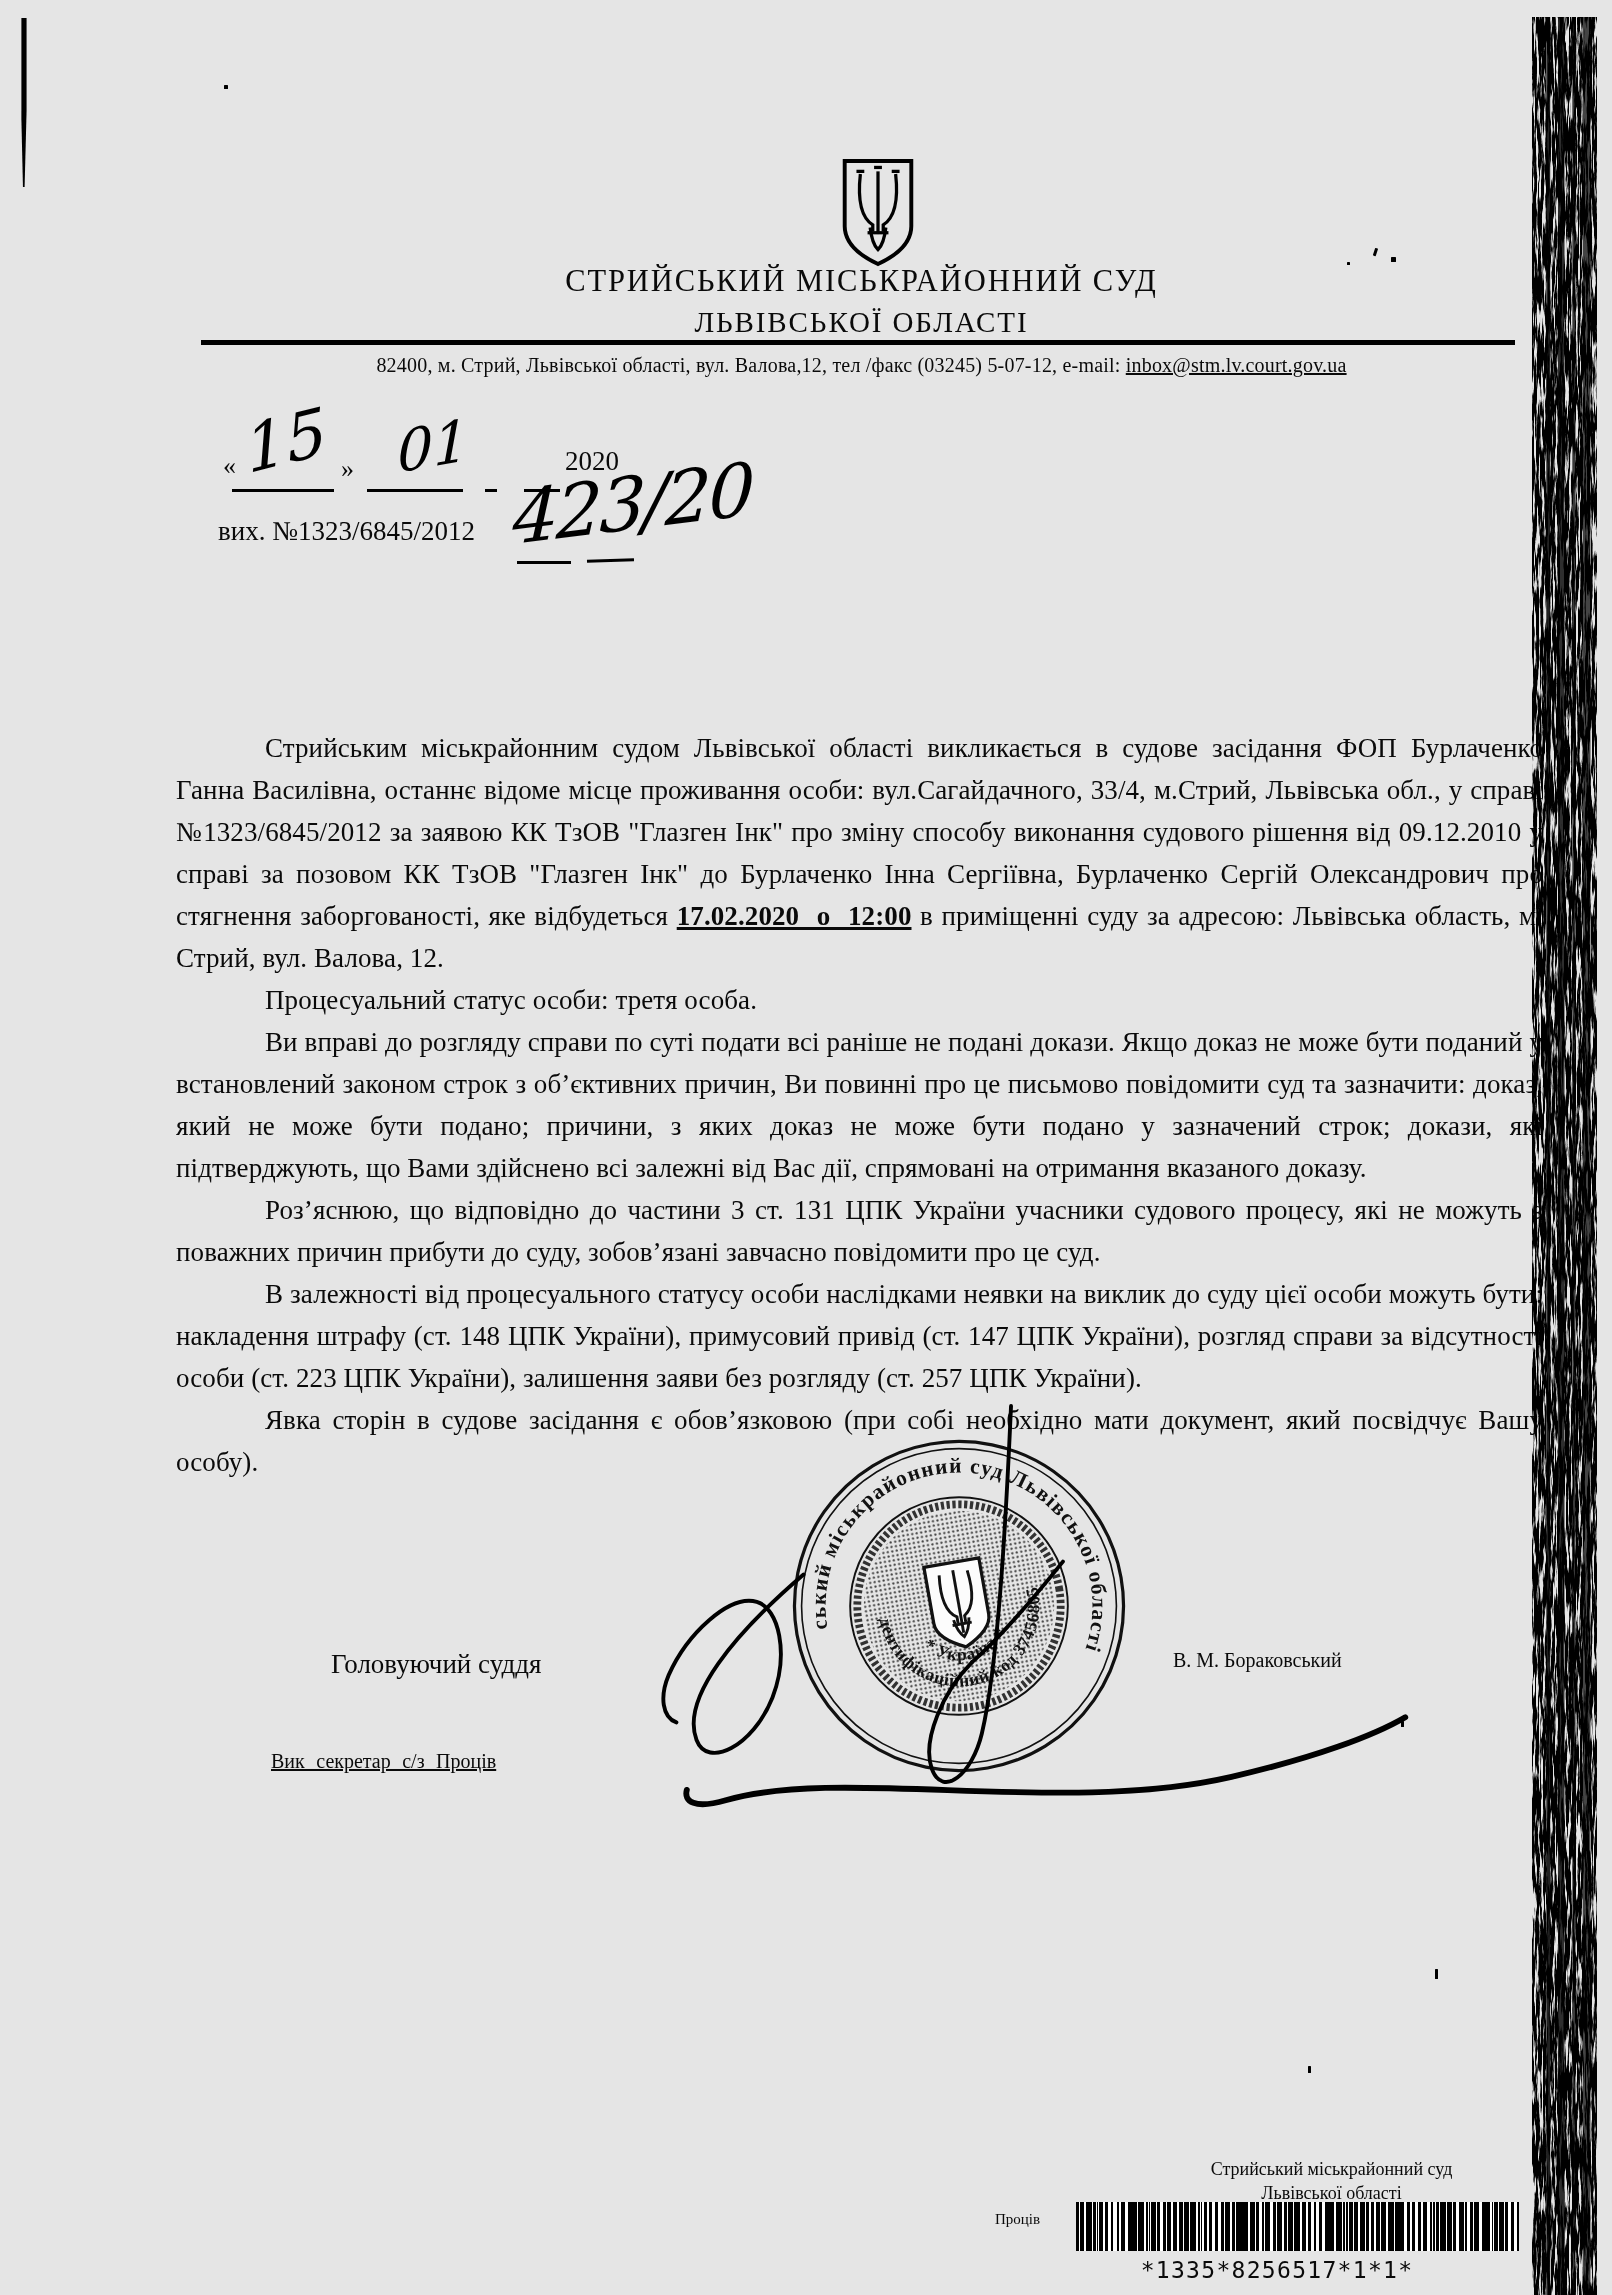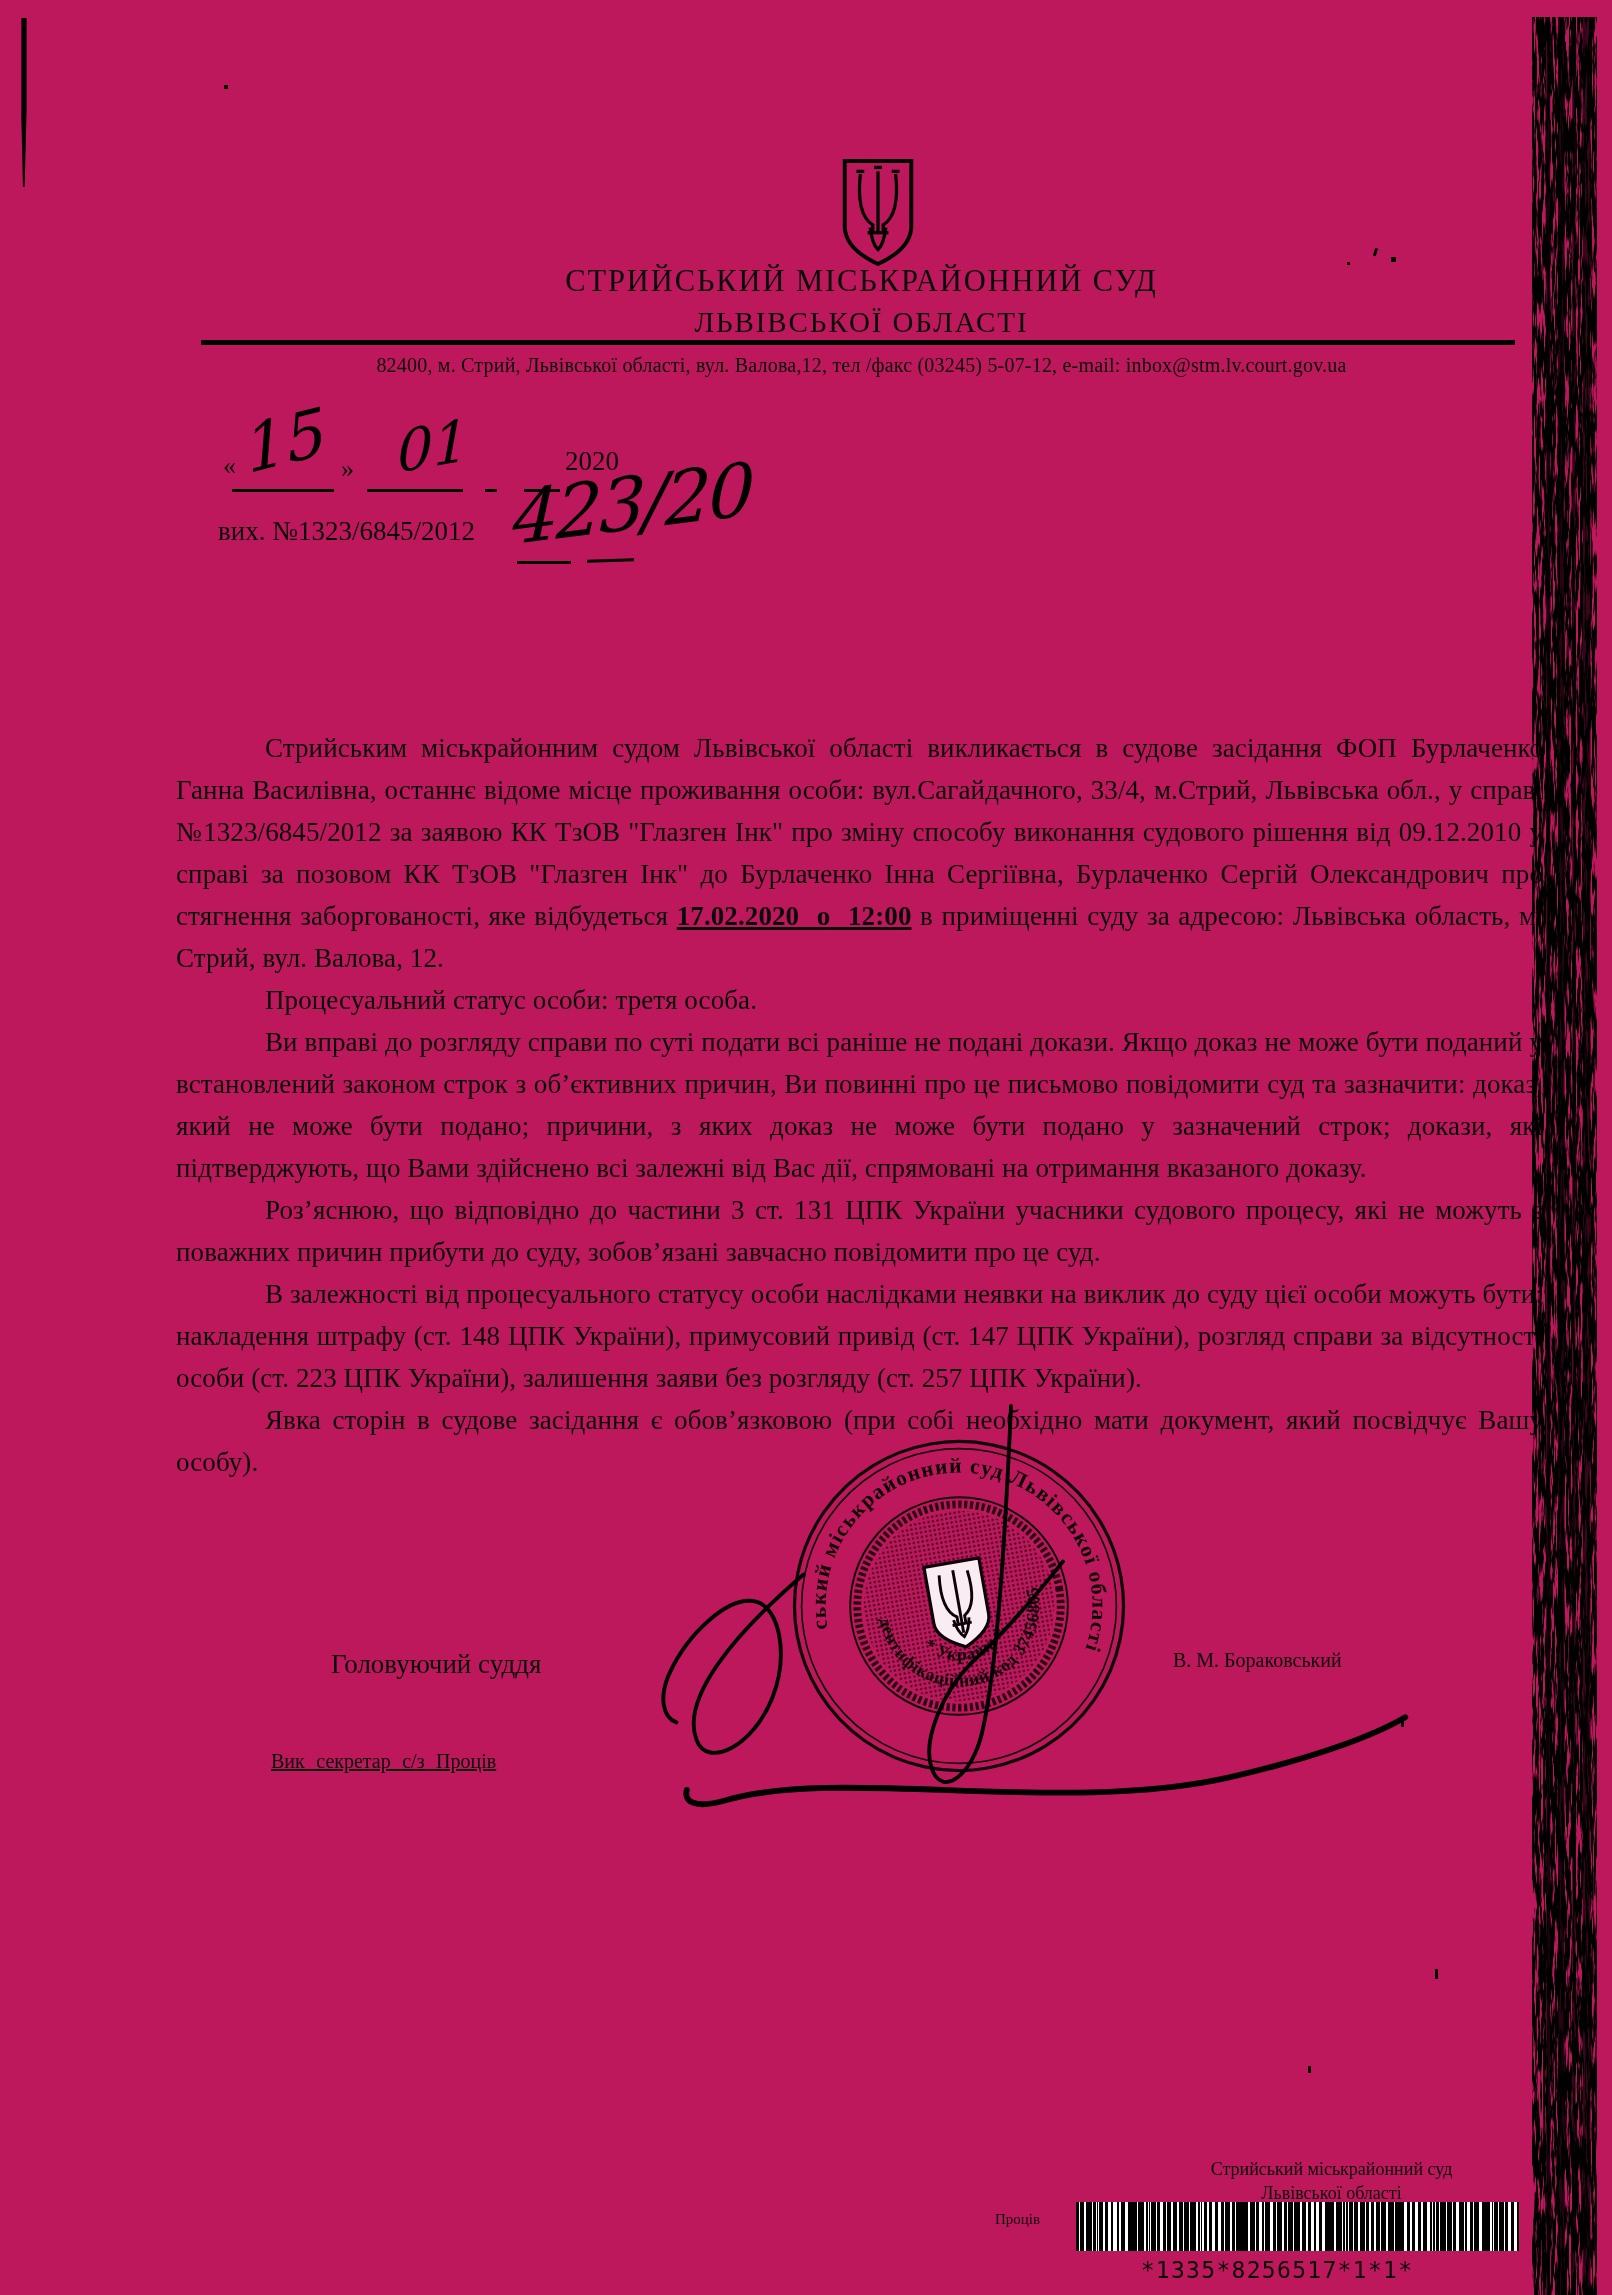--- a/index.html
+++ b/index.html
@@ -1,32 +1,32 @@
 <!DOCTYPE html>
 <html style="font-size:10.4px"><head>
 <meta charset="utf-8">
 <style>
   html,body{margin:0;padding:0;background:#777;}
   .page{
-    position:relative;width:1612px;height:2295px;background:#be185d;
+    position:relative;width:1612px;height:2295px;background:#e5e5e5;
     overflow:hidden;font-family:"Liberation Serif",serif;color:#0a0a0a;
   }
   
   .left-bar{position:absolute;left:21.4px;top:18px;width:5.2px;height:169px;background:#000;
     clip-path:polygon(0 0,100% 0,100% 55%,62% 100%,30% 100%,0 60%);}
   .noise-band{position:absolute;left:1532px;top:17px;width:65px;height:2279px;}
   .speck{position:absolute;background:#000;border-radius:0.6px;}
   
   .coat{position:absolute;left:835px;top:157px;width:86px;height:111px;}
   .hdr{position:absolute;left:194px;width:1335px;text-align:center;}
   .court1{top:264px;font-size:30.5px;letter-spacing:1.9px;}
   .court2{top:306px;font-size:29px;letter-spacing:1.9px;}
   .hrule{position:absolute;left:201px;top:340px;width:1314px;height:5.2px;background:#000;}
   .addr{top:354px;font-size:20px;letter-spacing:0.2px;}
-  .addr .email{margin-top:43px;}
+  .addr .email{text-decoration:underline;margin-top:43px;}
   
   .q{position:absolute;font-size:26px;}
   .hand{position:absolute;font-family:"DejaVu Serif",serif;font-style:italic;color:#000;}
   .hw-day{left:245px;top:403px;font-size:65px;transform:rotate(-14deg) skewX(-8deg);}
   .hw-month{left:397px;top:413px;font-size:57px;transform:rotate(-10deg) skewX(-10deg);}
   .hw-ref{left:512px;top:461px;font-size:73px;transform:rotate(-7deg) skewX(-9deg);letter-spacing:-2.6px;}
   .uline{position:absolute;height:3.2px;background:#000;}
   .year{position:absolute;left:565px;top:446px;font-size:27px;}
   .refno{position:absolute;left:218px;top:516px;font-size:27px;}
   

